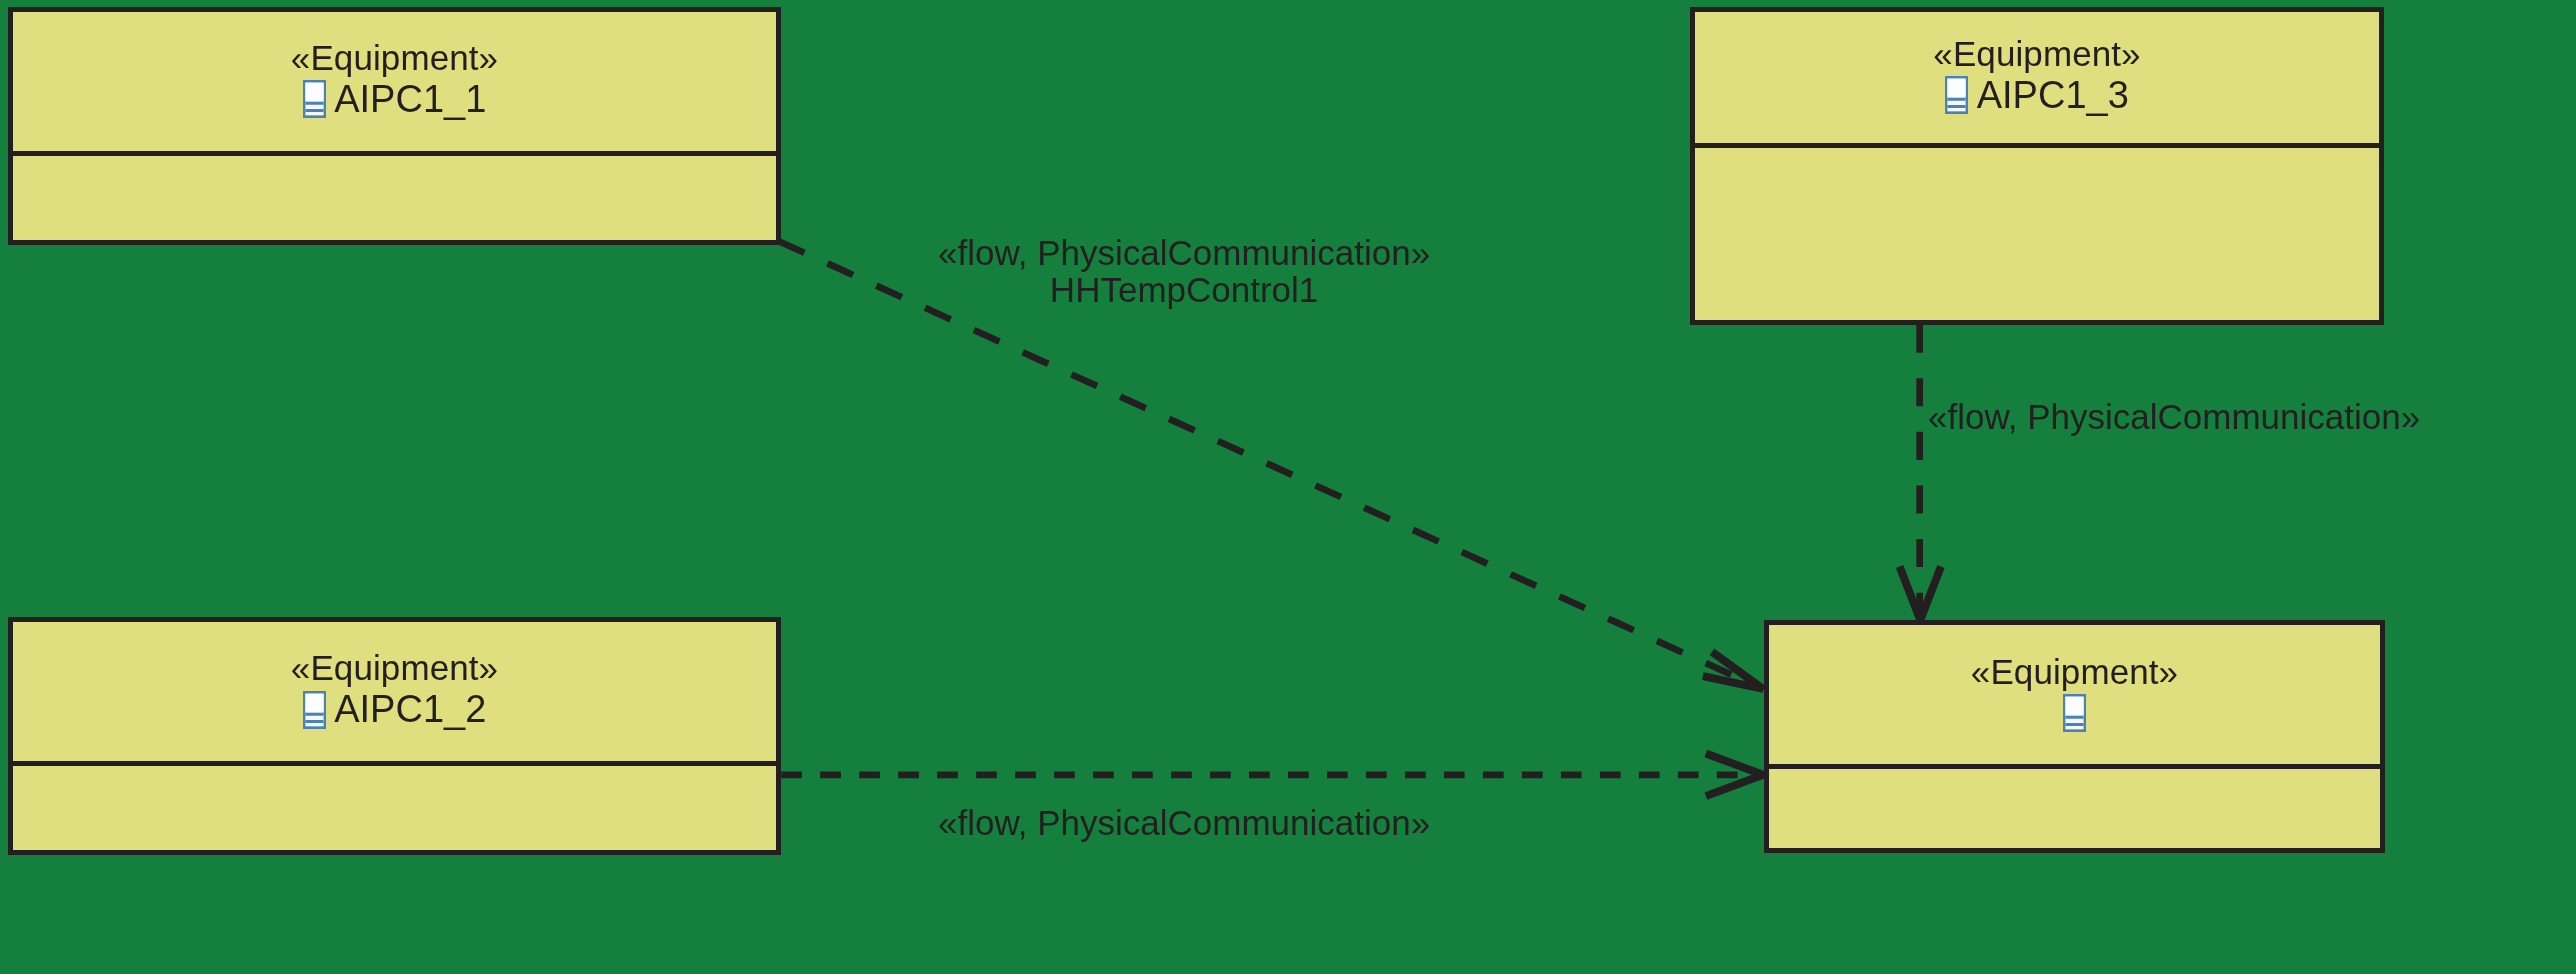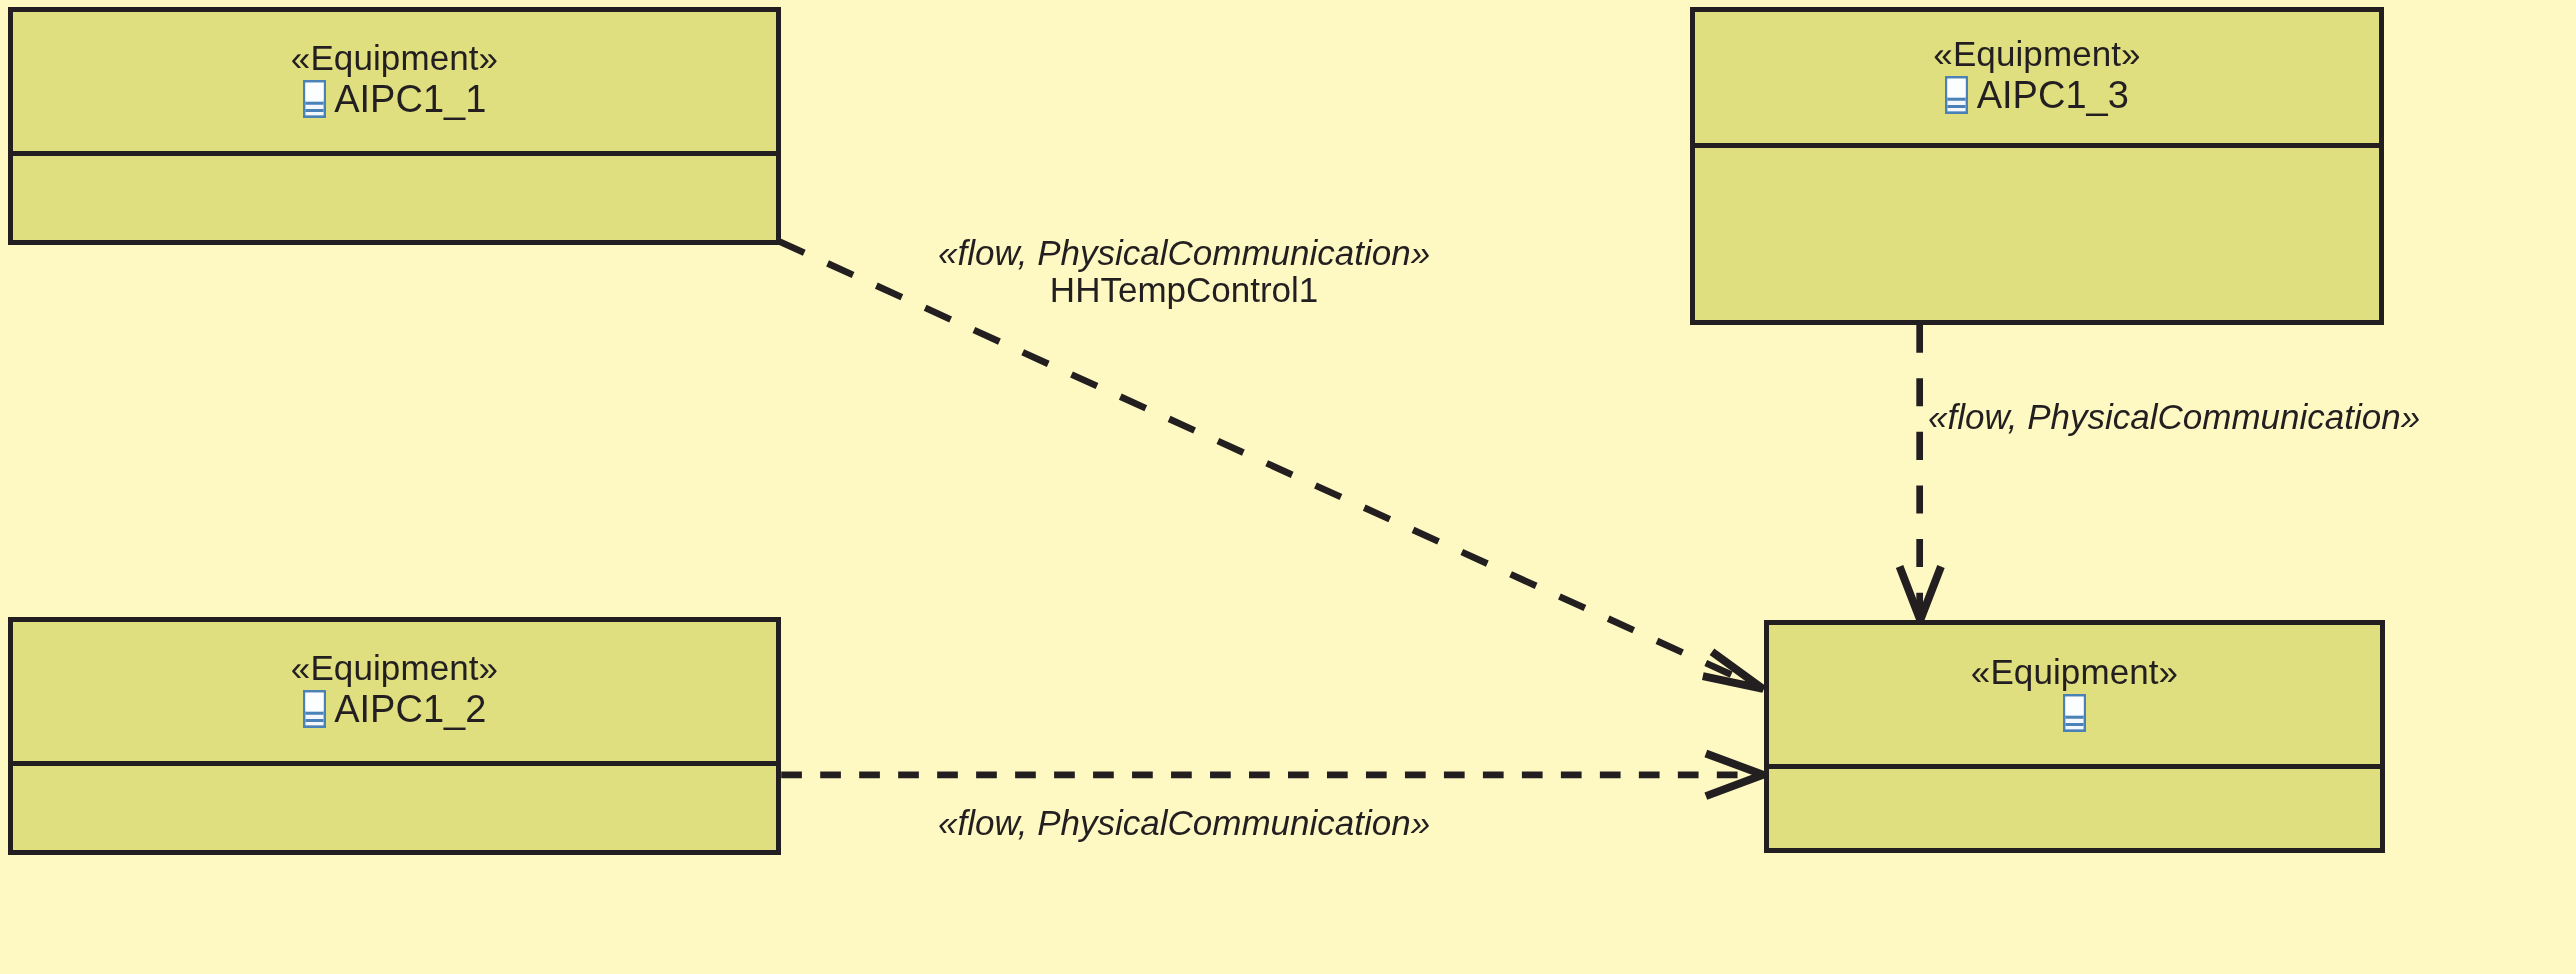--- a/index.html
+++ b/index.html
@@ -7,21 +7,21 @@
     padding: 0;
     background: #ffffff;
   }
   body {
     font-family: "Liberation Sans", sans-serif;
   }
   #canvas {
     position: relative;
     width: 2576px;
     height: 974px;
-    background: #fef9c3;
+    background: #15803d;
     overflow: hidden;
   }
   
   .uml-block {
     position: absolute;
     box-sizing: border-box;
     background: #dfdf80;
     border: 5.5px solid #231f20;
     display: flex;
     flex-direction: column;
@@ -41,21 +41,21 @@
   }
   .stereotype {
     font-size: 35px;
     line-height: 1.04;
     color: #231f20;
     letter-spacing: 0.1px;
     white-space: nowrap;
   }
   .name-row {
     display: flex;
-    align-items: flex-start;
+    align-items: center;
     gap: 8.5px;
     margin-top: 3.7px;
     white-space: nowrap;
   }
   .block-name {
     font-size: 38px;
     line-height: 1.02;
     color: #231f20;
   }
   
@@ -78,21 +78,20 @@
   .edge-label {
     position: absolute;
     color: #231f20;
     white-space: nowrap;
     text-align: center;
   }
   .edge-label .lbl-stereotype {
     font-size: 35px;
     line-height: 1.05;
     display: block;
-    font-style: italic;
   }
   .edge-label .lbl-name {
     font-size: 35px;
     line-height: 1.05;
     display: block;
   }
 </style>
 </head>
 <body>
 

